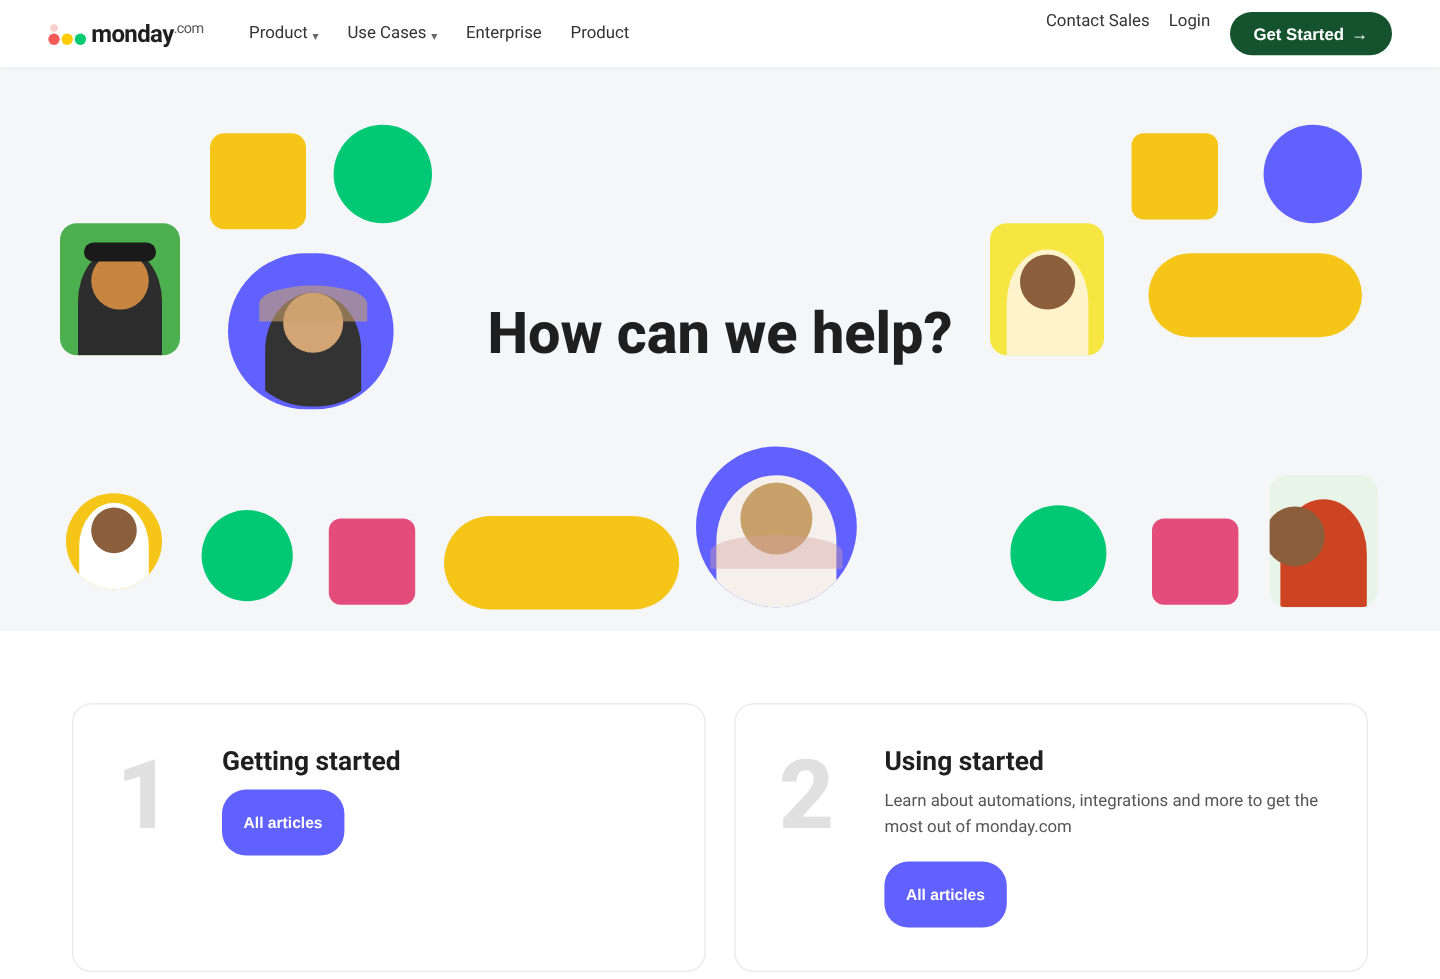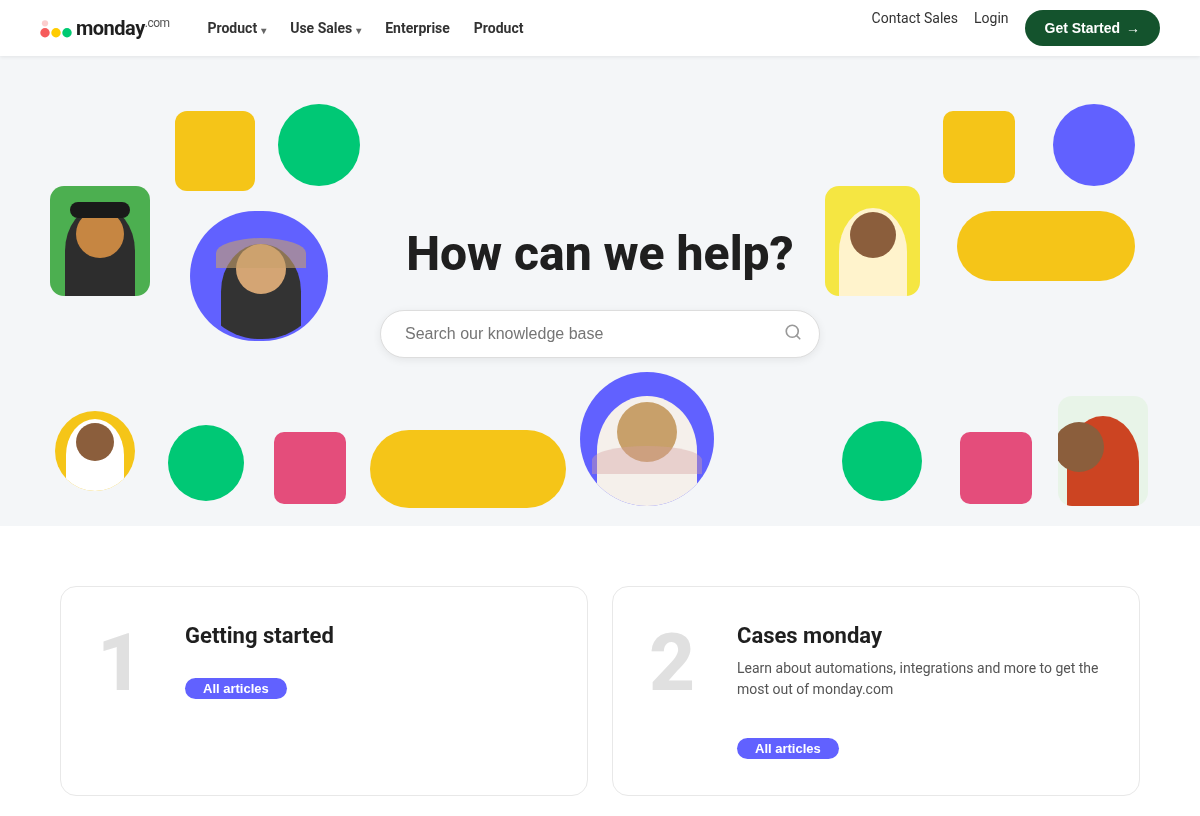--- a/index.html
+++ b/index.html
@@ -12,21 +12,21 @@
       box-shadow: 0 1px 4px rgba(0,0,0,0.08); position: relative; z-index: 10;
     }
     .nav-left { display: flex; align-items: center; gap: 28px; }
     .nav-logo { display: flex; align-items: center; gap: 4px; text-decoration: none; }
     .logo-icon { width: 32px; height: 22px; }
     .logo-text { font-size: 20px; font-weight: 700; color: #1f1f1f; letter-spacing: -0.5px; }
     .logo-text span { font-size: 12px; font-weight: 400; color: #555; vertical-align: super; }
     .nav-links { display: flex; align-items: center; gap: 4px; }
     .nav-link {
       font-size: 14px; color: #333; text-decoration: none; padding: 6px 10px;
-      border-radius: 6px; cursor: pointer; display: flex; align-items: flex-end; gap: 4px; font-weight: bold;
+      border-radius: 6px; cursor: pointer; display: flex; align-items: flex-end; gap: 4px;
     }
     .nav-chevron { font-size: 10px; color: #666; }
     .nav-right { display: flex; align-items: flex-start; gap: 16px; }
     .nav-action { font-size: 14px; color: #333; cursor: pointer; text-decoration: none; }
     .btn-get-started {
       background: #14532d; color: #fff; border: none; border-radius: 24px;
       padding: 10px 20px; font-size: 14px; font-weight: 600; cursor: pointer;
       display: flex; align-items: center; gap: 6px;
     }
 
@@ -71,21 +71,21 @@
     .card-number {
       font-size: 80px; font-weight: 800; color: #e0e0e0;
       line-height: 1; min-width: 60px; flex-shrink: 0;
       user-select: none;
     }
     .card-content { flex: 1; }
     .card-title { font-size: 22px; font-weight: 700; color: #1f1f1f; margin-bottom: 10px; }
     .card-desc { font-size: 14px; color: #555; line-height: 1.5; margin-bottom: 18px; }
     .btn-all-articles {
       background: #6161ff; color: #fff; border: none; border-radius: 20px;
-      padding: 3px 18px; font-size: 13px; font-weight: 600; cursor: pointer; margin-top: 20px;
+      padding: 20px 18px; font-size: 13px; font-weight: 600; cursor: pointer;
     }
   </style>
 </head>
 <body>
 
 <nav>
   <div class="nav-left">
     <a class="nav-logo" href="#">
 
       <svg class="logo-icon" viewBox="0 0 40 28" fill="none" xmlns="http://www.w3.org/2000/svg">
@@ -95,21 +95,21 @@
         <ellipse cx="6" cy="8" rx="4" ry="4" fill="#f65b5b" opacity="0.3"></ellipse>
       </svg>
       <span class="logo-text">monday<span>.com</span></span>
     </a>
     <div class="nav-links">
       <a class="nav-link">
         <span>Product</span>
         <span class="nav-chevron">▾</span>
       </a>
       <a class="nav-link">
-        <span>Use Sales</span>
+        <span>Use Cases</span>
         <span class="nav-chevron">▾</span>
       </a>
       <a class="nav-link">
         <span>Enterprise</span>
       </a>
       <a class="nav-link">
         <span>Product</span>
       </a>
     </div>
   </div>
@@ -184,46 +184,37 @@
 
     <div style="position:absolute; right:52px; bottom:20px; width:90px; height:110px; background:#e8f4e8; border-radius:14px; overflow:hidden; display:flex; align-items:flex-end; justify-content:center;">
       <div style="width:72px; height:90px; background:#cc4422; border-radius:50% 50% 0 0;">
         <div style="width:50px; height:50px; background:#8b5e3c; border-radius:50%; position:absolute; top:calc(100% - 88px + 4px); left:calc(50% - 100px/2 + 52px/2 - 25px);"></div>
       </div>
     </div>
 
   </div>
 
   <h1 class="hero-title">How can we help?</h1>
-  <div class="search-bar-wrap">
-    <input class="search-bar" type="text" placeholder="Search our knowledge base" style="">
-    <span class="search-icon-wrap">
-      <svg width="18" height="18" viewBox="0 0 24 24" fill="none" stroke="#999" stroke-width="2.2" stroke-linecap="round" stroke-linejoin="round">
-        <circle cx="11" cy="11" r="8"></circle>
-        <line x1="21" y1="21" x2="16.65" y2="16.65"></line>
-      </svg>
-    </span>
-  </div>
 </section>
 
 <div class="cards-section">
   <div class="cards-grid">
 
     <div class="card">
       <div class="card-number">1</div>
       <div class="card-content">
         <div class="card-title">Getting started</div>
         <button class="btn-all-articles">All articles</button>
       </div>
     </div>
 
     <div class="card">
       <div class="card-number">2</div>
       <div class="card-content">
-        <div class="card-title">Cases monday</div>
+        <div class="card-title">Using started</div>
         <div class="card-desc">Learn about automations, integrations and more to get the most out of monday.com</div>
         <button class="btn-all-articles">All articles</button>
       </div>
     </div>
 
     <div class="card" style="padding-bottom:36px;">
       
       
     </div>
 

